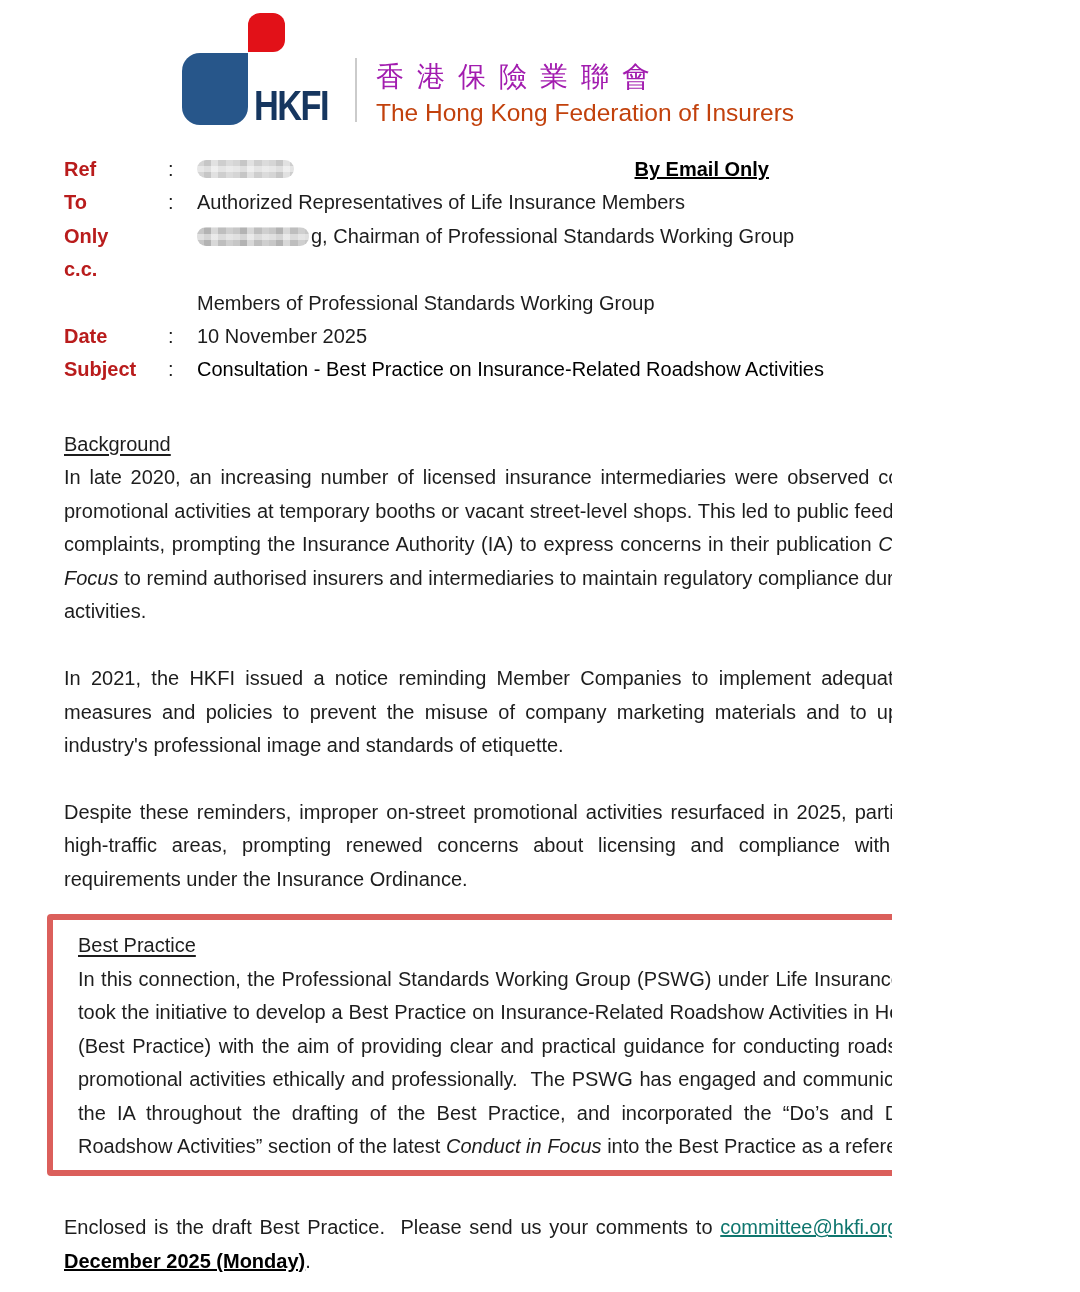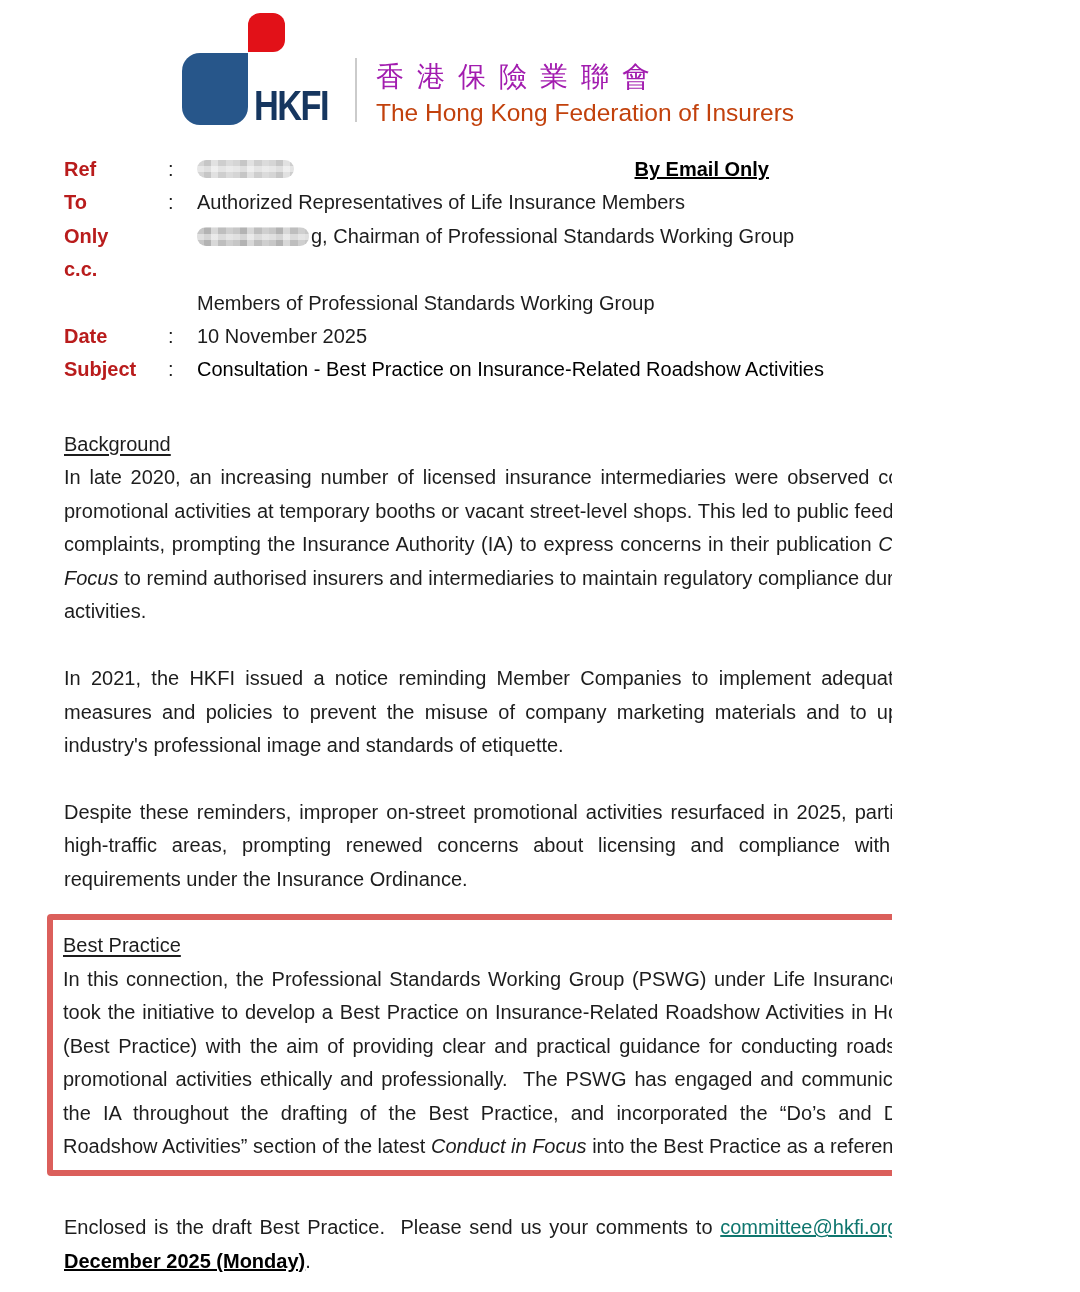--- a/index.html
+++ b/index.html
@@ -64,21 +64,21 @@
   .body-flow {
     position:absolute; left:64px; top:420px; width:911px;
     font-size:20px; line-height:33.45px; text-align:justify;margin-top:8px;
   }
   .heading { text-decoration:underline; text-underline-offset:3px; text-align:left; }
   .para { margin-top:33.45px; }
   .para.first { margin-top:0; }
   .redbox {
     margin-top:18px; margin-left:-17px; width:948px;
     border:6px solid #db5f5b; border-radius:4px;
-    padding:9px 14px 7px 10px;
+    padding:9px 14px 7px 25px;
   }
   .closing { margin-top:35px; }
   .email-link { text-decoration:underline; cursor:pointer; }
   .deadline { font-weight:bold; text-decoration:underline; color:#000; }
   i { font-style:italic; }
 </style>
 </head>
 <body>
 
 <div class="page">

